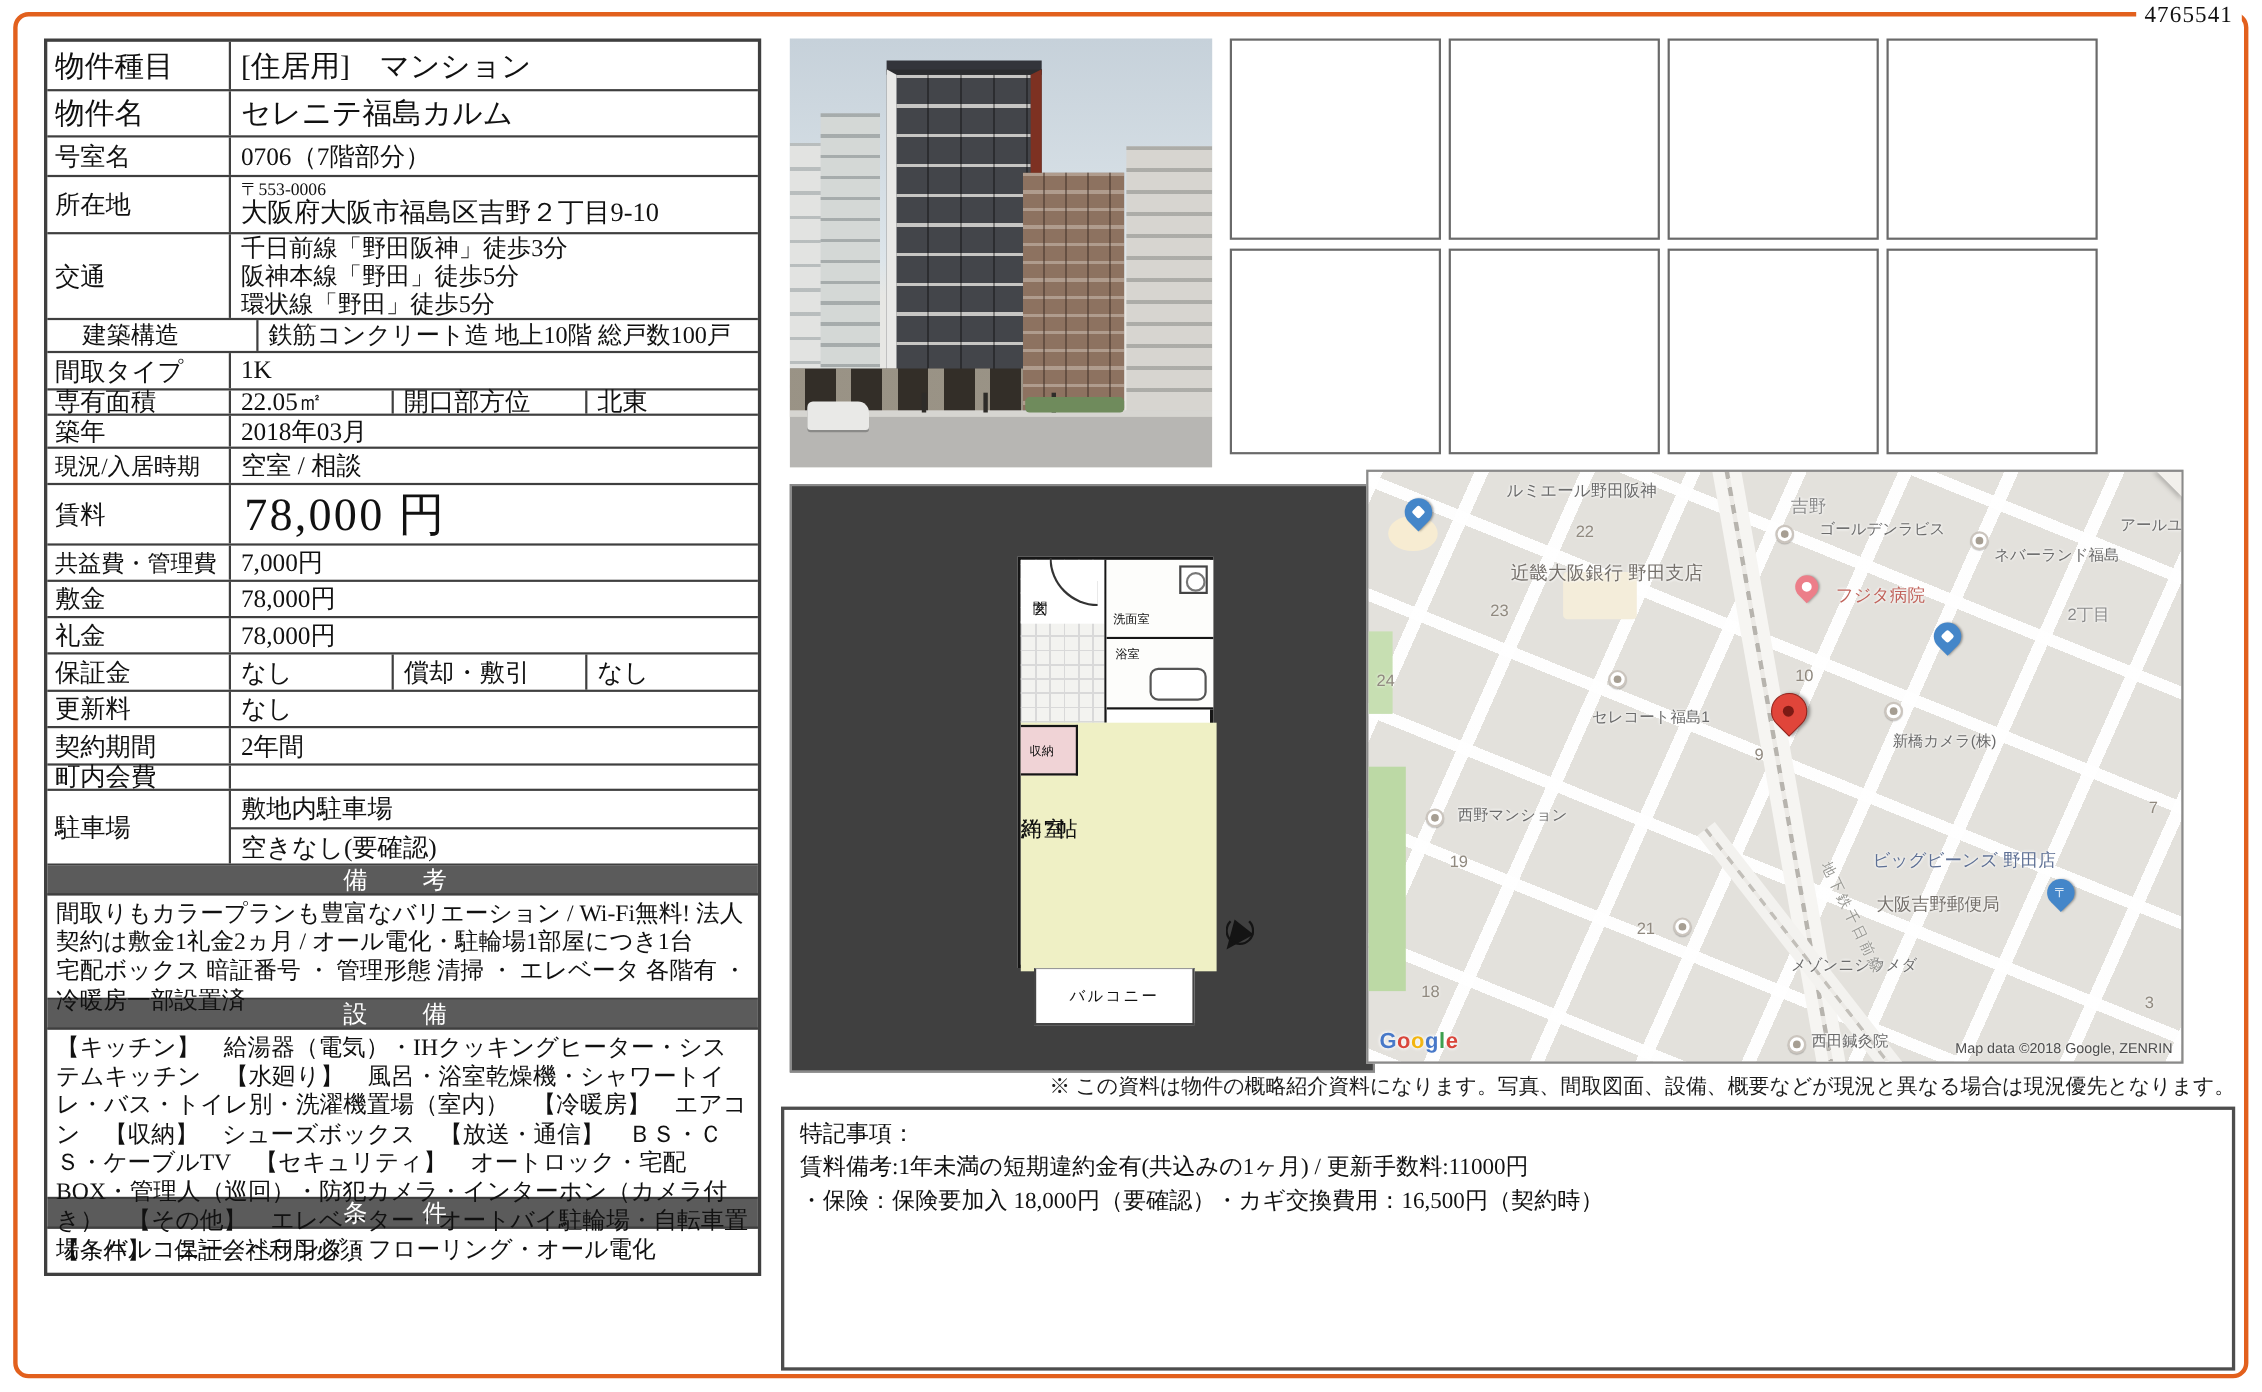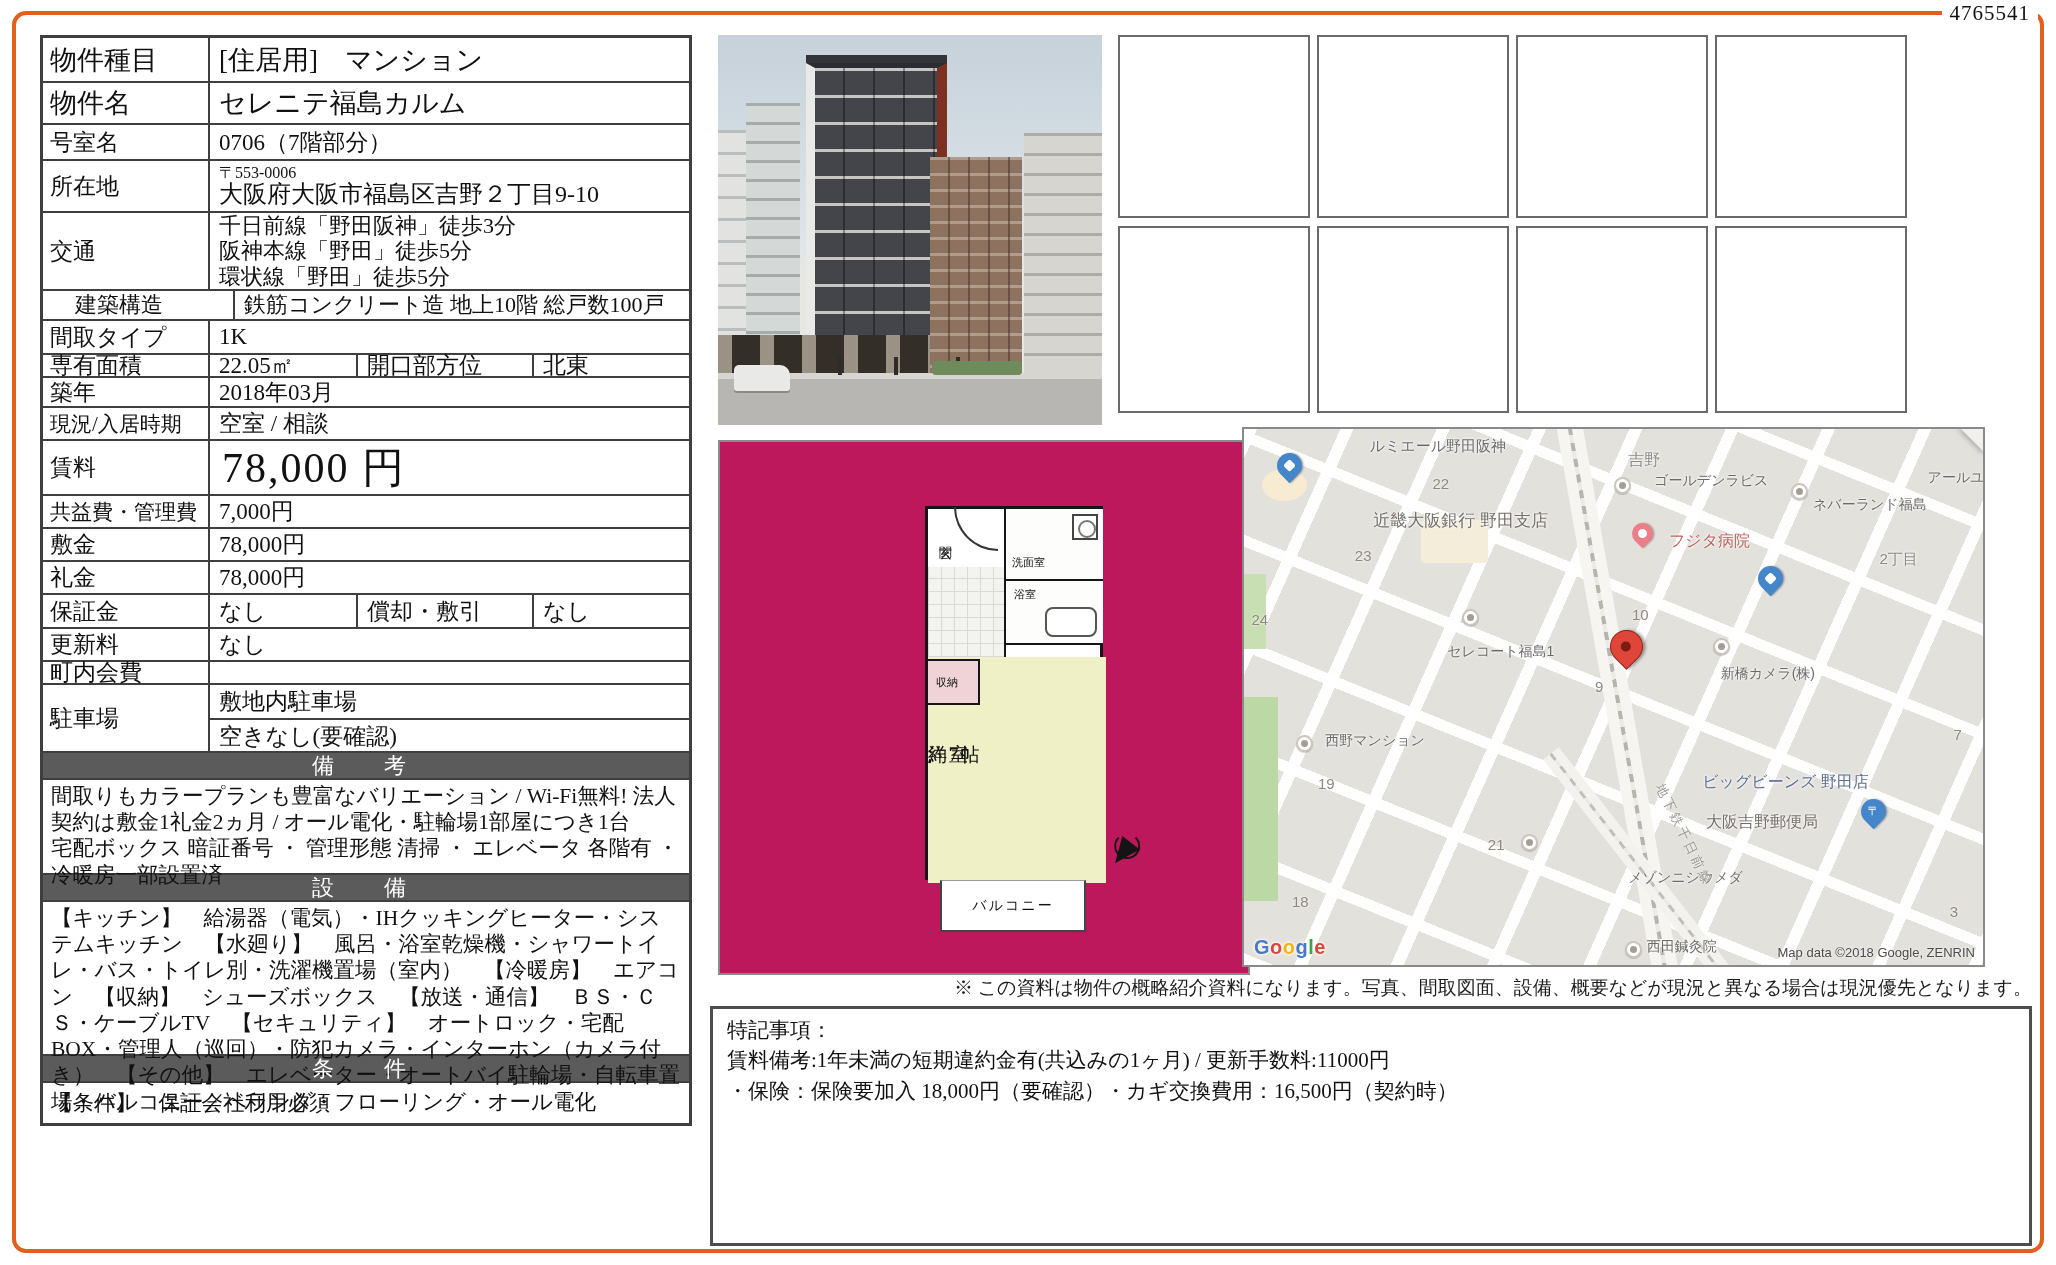--- a/index.html
+++ b/index.html
@@ -66,21 +66,21 @@
   .pp1{left:120px;} .pp2{left:176px;} .pp3{left:238px;}
   .shrub{left:214px;top:326px;width:90px;height:14px;background:#6f8b5c;border-radius:4px;}
 
   
   .pbx{position:absolute;width:192px;border:2.5px solid #6a6a6a;background:#fff;box-sizing:border-box;}
   .rA{top:35px;height:183px;} .rB{top:226px;height:187px;}
   .c1p{left:1118px;} .c2p{left:1317px;} .c3p{left:1516px;} .c4p{left:1715px;}
 
   
   .fpanel{position:absolute;left:718px;top:440px;width:532px;height:535px;border:2px solid #8a8a8a;
-          background:#be185d;box-sizing:border-box;}
+          background:#404040;box-sizing:border-box;}
   .fpanel *{position:absolute;box-sizing:border-box;font-family:"Liberation Serif","DejaVu Serif",serif;}
   .plan{left:205px;top:64px;width:178px;height:374px;border:3px solid #161616;background:#fff;}
   .genkan{left:0;top:0;width:78px;height:148px;border-right:2px solid #161616;
       background:linear-gradient(#fff,#fff) top/100% 58px no-repeat,
         repeating-linear-gradient(0deg,#d9d9d9 0 1.5px,transparent 1.5px 13px),
         repeating-linear-gradient(90deg,#d9d9d9 0 1.5px,transparent 1.5px 13px),#f3f3f0;}
   .genkan span{left:8px;top:26px;font-size:13px;letter-spacing:1px;writing-mode:vertical-rl;}
   .arc{left:26px;top:-2px;width:44px;height:44px;border-left:2px solid #333;border-bottom:2px solid #333;
        border-radius:0 0 0 44px;background:transparent;}
   .wash{left:78px;top:0;width:97px;height:72px;border-bottom:2px solid #161616;background:#fdfdfb;}
@@ -226,20 +226,24 @@
     </div>
     <div class="row h34">
       <div class="lbl">保証金</div>
       <div class="val c2">なし</div>
       <div class="val c3">償却・敷引</div>
       <div class="val">なし</div>
     </div>
     <div class="row h33">
       <div class="lbl">更新料</div>
       <div class="val">なし</div>
+    </div>
+    <div class="row h34">
+      <div class="lbl">契約期間</div>
+      <div class="val">2年間</div>
     </div>
     <div class="row h35">
       <div class="lbl">町内会費</div>
       <div class="val"></div>
     </div>
     <div class="row h68">
       <div class="lbl">駐車場</div>
       <div class="parkcol">
         <div class="parkcell first">敷地内駐車場</div>
         <div class="parkcell">空きなし(要確認)</div>

